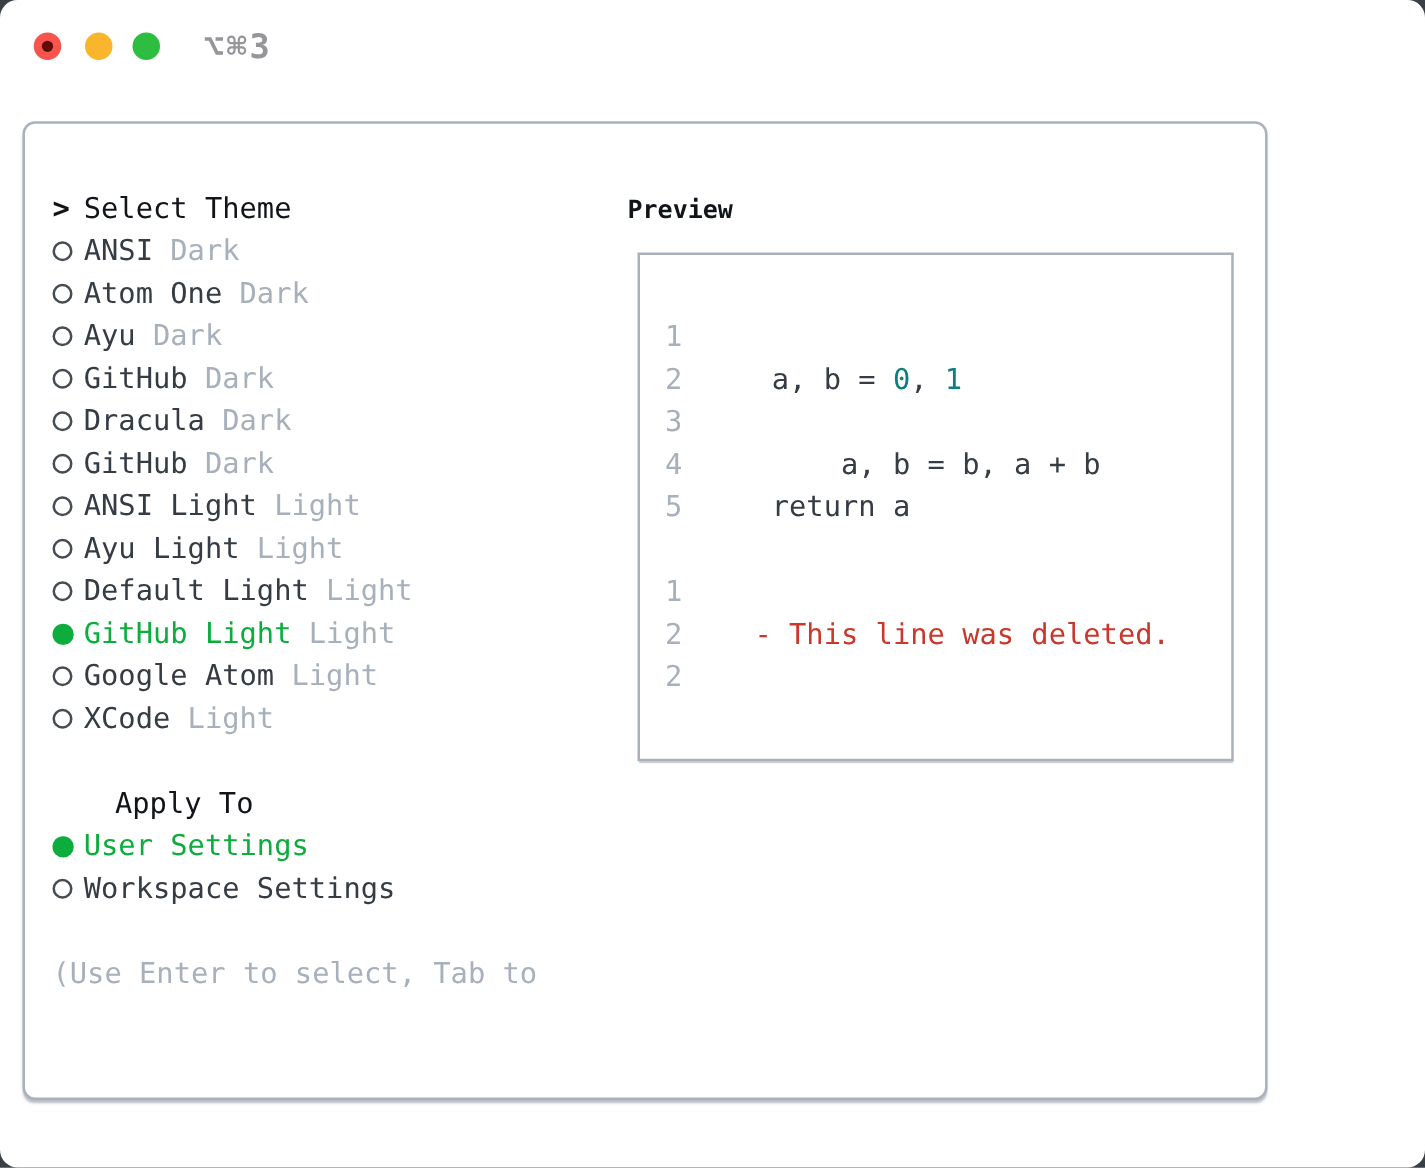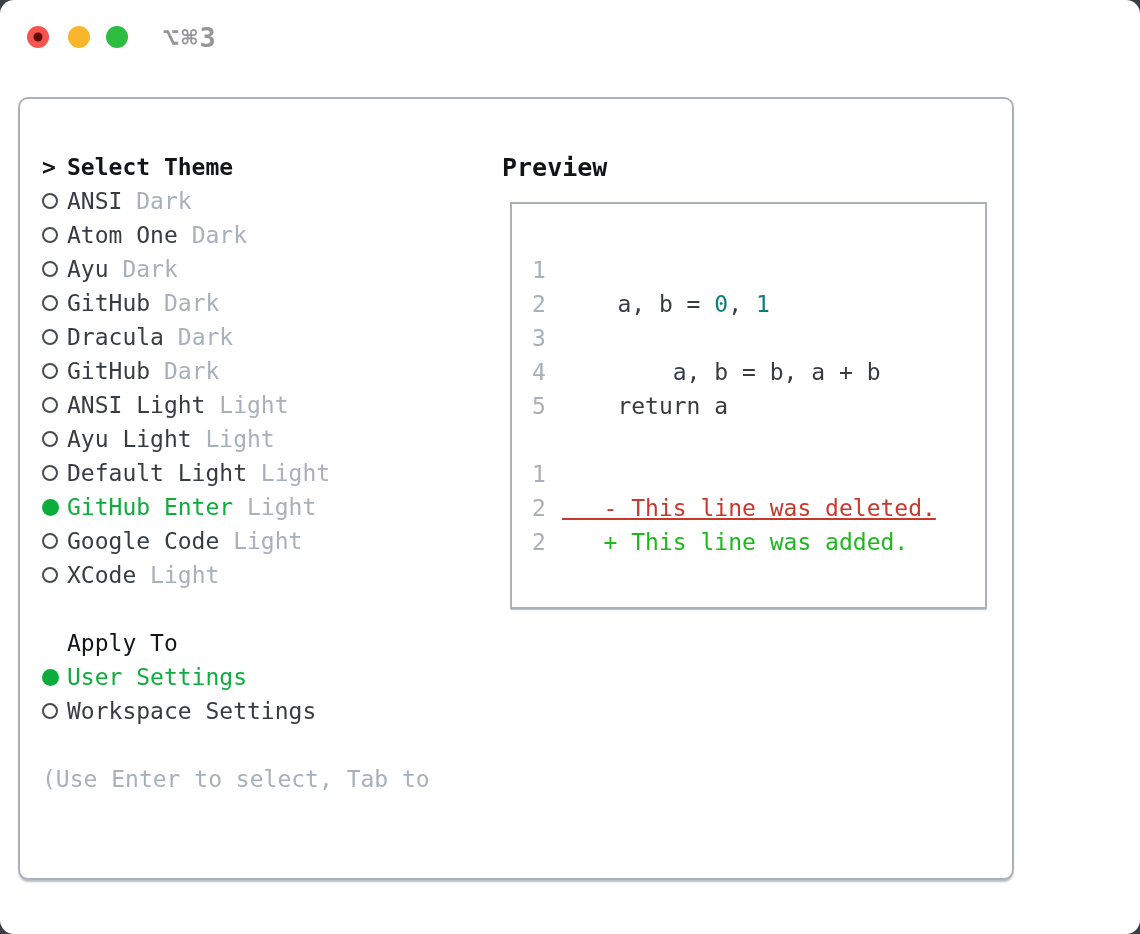--- a/index.html
+++ b/index.html
@@ -42,55 +42,55 @@
     background: #fff;
     box-shadow: 0 3px 2px -1px rgba(125,135,148,.55);
   }
 
   .row { display: flex; align-items: center; height: 34px; font-size: 23px; color: var(--text-dark); white-space: pre; }
   .gut { display: inline-flex; width: 25px; align-items: center; flex: none; }
 
   .left-col { position: absolute; left: 22px; top: 51px; }
 
   .prompt { font-weight: bold; color: var(--header-black); }
-  .hdr { font-weight: bold; color: var(--header-black); }
-  .subhdr { color: var(--header-black); }
+  .hdr { font-weight: normal; color: var(--header-black); }
+  .subhdr { color: var(--header-black); margin-left: 25px; }
 
   .radio {
     width: 16px; height: 16px; border-radius: 50%;
     border: 2.5px solid #454c54; background: transparent;
   }
   .radio.sel { border: none; background: var(--sel-green); width: 17px; height: 17px; }
 
   .variant { color: var(--muted); text-align: center; }
   .item-sel .t-name { color: var(--sel-green); }
   .help { color: var(--muted); text-align: right; }
 
   
   .preview-hdr {
     position: absolute; left: 482px; top: 51px; height: 34px;
     display: flex; align-items: center;
-    font-size: 25px; font-weight: bold; color: var(--header-black);
+    font-size: 20px; font-weight: bold; color: var(--header-black);
   }
   .preview-box {
     position: absolute; left: 490px; top: 103px; width: 477px; height: 407px;
     border: 2px solid var(--border); background: #fff;
     box-shadow: 0 2px 1px -1px rgba(125,135,148,.5);
     padding: 49px 0 0 20px; overflow: hidden;
   }
   .code-line { display: flex; height: 34px; align-items: center; font-size: 23px; white-space: pre; }
   .ln { width: 14px; flex: none; color: var(--muted); text-align: left; }
   .code-seg-wrap { margin-left: 16px; }
 
   .seg-code     { color: var(--text-dark); }
   .seg-function { color: var(--func-red); }
   .seg-number   { color: var(--num-teal); }
   .seg-builtin  { color: var(--builtin-blue); }
   .seg-context  { color: var(--ctx-gray); }
-  .seg-deleted  { color: var(--del-red); text-decoration: underline; }
+  .seg-deleted  { color: var(--del-red); }
   .seg-added    { color: var(--add-green); }
 </style>
 </head>
 <body>
 
 <div class="window">
 
   <div class="titlebar">
     <div id="traffic-lights">
         <div class="traffic close" style="background: rgb(248, 84, 77);">
@@ -111,22 +111,22 @@
       <div id="theme-list">
           <div class="row"><span class="gut"><span class="radio"></span></span><span class="t-name">ANSI</span><span class="variant"> Dark</span></div>
           <div class="row"><span class="gut"><span class="radio"></span></span><span class="t-name">Atom One</span><span class="variant"> Dark</span></div>
           <div class="row"><span class="gut"><span class="radio"></span></span><span class="t-name">Ayu</span><span class="variant"> Dark</span></div>
           <div class="row"><span class="gut"><span class="radio"></span></span><span class="t-name">GitHub</span><span class="variant"> Dark</span></div>
           <div class="row"><span class="gut"><span class="radio"></span></span><span class="t-name">Dracula</span><span class="variant"> Dark</span></div>
           <div class="row"><span class="gut"><span class="radio"></span></span><span class="t-name">GitHub</span><span class="variant"> Dark</span></div>
           <div class="row"><span class="gut"><span class="radio"></span></span><span class="t-name">ANSI Light</span><span class="variant"> Light</span></div>
           <div class="row"><span class="gut"><span class="radio"></span></span><span class="t-name">Ayu Light</span><span class="variant"> Light</span></div>
           <div class="row"><span class="gut"><span class="radio"></span></span><span class="t-name">Default Light</span><span class="variant"> Light</span></div>
-          <div class="row item-sel"><span class="gut"><span class="radio sel"></span></span><span class="t-name">GitHub Enter</span><span class="variant"> Light</span></div>
-          <div class="row"><span class="gut"><span class="radio"></span></span><span class="t-name">Google Code</span><span class="variant"> Light</span></div>
+          <div class="row item-sel"><span class="gut"><span class="radio sel"></span></span><span class="t-name">GitHub Light</span><span class="variant"> Light</span></div>
+          <div class="row"><span class="gut"><span class="radio"></span></span><span class="t-name">Google Atom</span><span class="variant"> Light</span></div>
           <div class="row"><span class="gut"><span class="radio"></span></span><span class="t-name">XCode</span><span class="variant"> Light</span></div>
         </div>
       <div class="row"></div>
       <div class="row">
         <span class="gut"></span><span class="subhdr">Apply To</span>
       </div>
       <div id="apply-list">
           <div class="row item-sel"><span class="gut"><span class="radio sel"></span></span><span class="t-name">User Settings</span></div>
           <div class="row"><span class="gut"><span class="radio"></span></span><span class="t-name">Workspace Settings</span></div>
         </div>
@@ -141,18 +141,18 @@
     <div class="preview-box">
       <div id="code-lines">
           <div class="code-line"><span class="ln">1</span></div>
           <div class="code-line"><span class="ln">2</span><span class="code-seg-wrap"><span class="seg-code">    a, b = </span><span class="seg-number">0</span><span class="seg-code">, </span><span class="seg-number">1</span></span></div>
           <div class="code-line"><span class="ln">3</span></div>
           <div class="code-line"><span class="ln">4</span><span class="code-seg-wrap"><span class="seg-code">        a, b = b, a + b</span></span></div>
           <div class="code-line"><span class="ln">5</span><span class="code-seg-wrap"><span class="seg-code">    return a</span></span></div>
           <div class="code-line"><span class="ln"></span><span class="code-seg-wrap"></span></div>
           <div class="code-line"><span class="ln">1</span></div>
           <div class="code-line"><span class="ln">2</span><span class="code-seg-wrap"><span class="seg-deleted">   - This line was deleted.</span></span></div>
-          <div class="code-line"><span class="ln">2</span><span class="code-seg-wrap"><span class="seg-added">   + This line was added.</span></span></div>
+          <div class="code-line"><span class="ln">2</span></div>
         </div>
     </div>
 
   </div>
 </div>
 
 </body></html>

